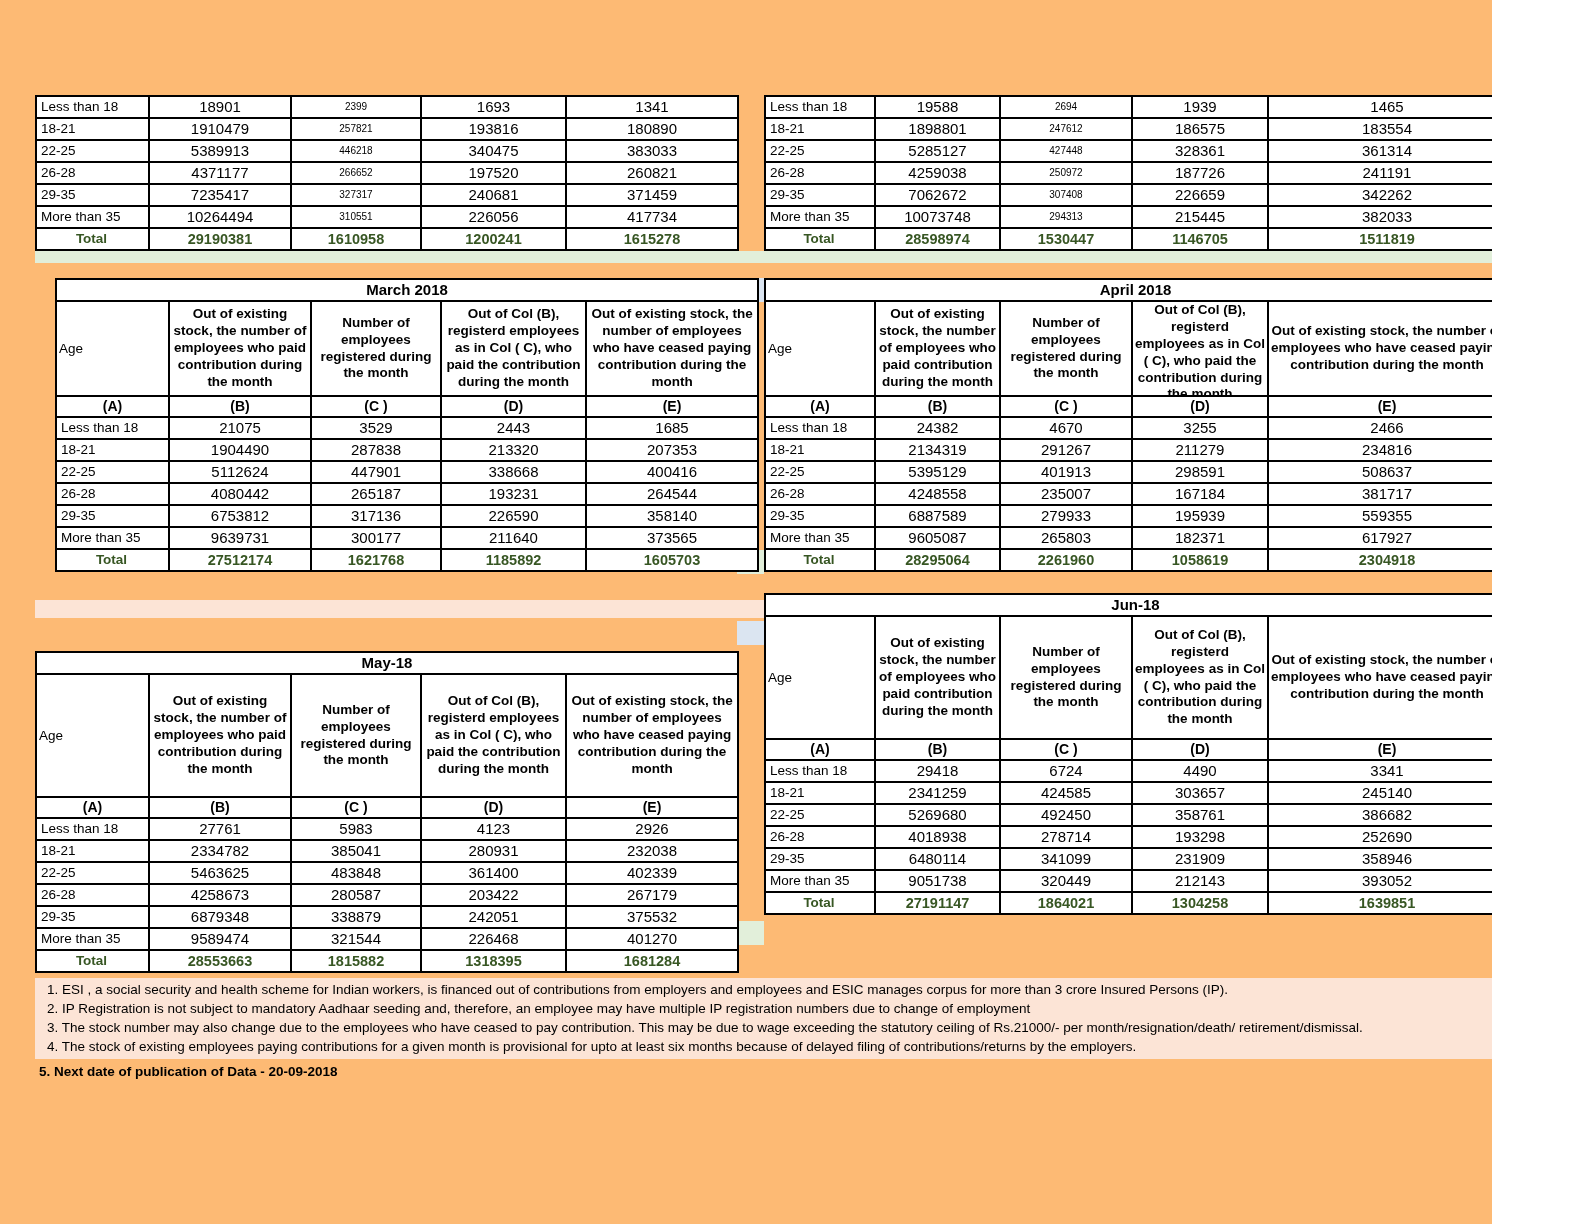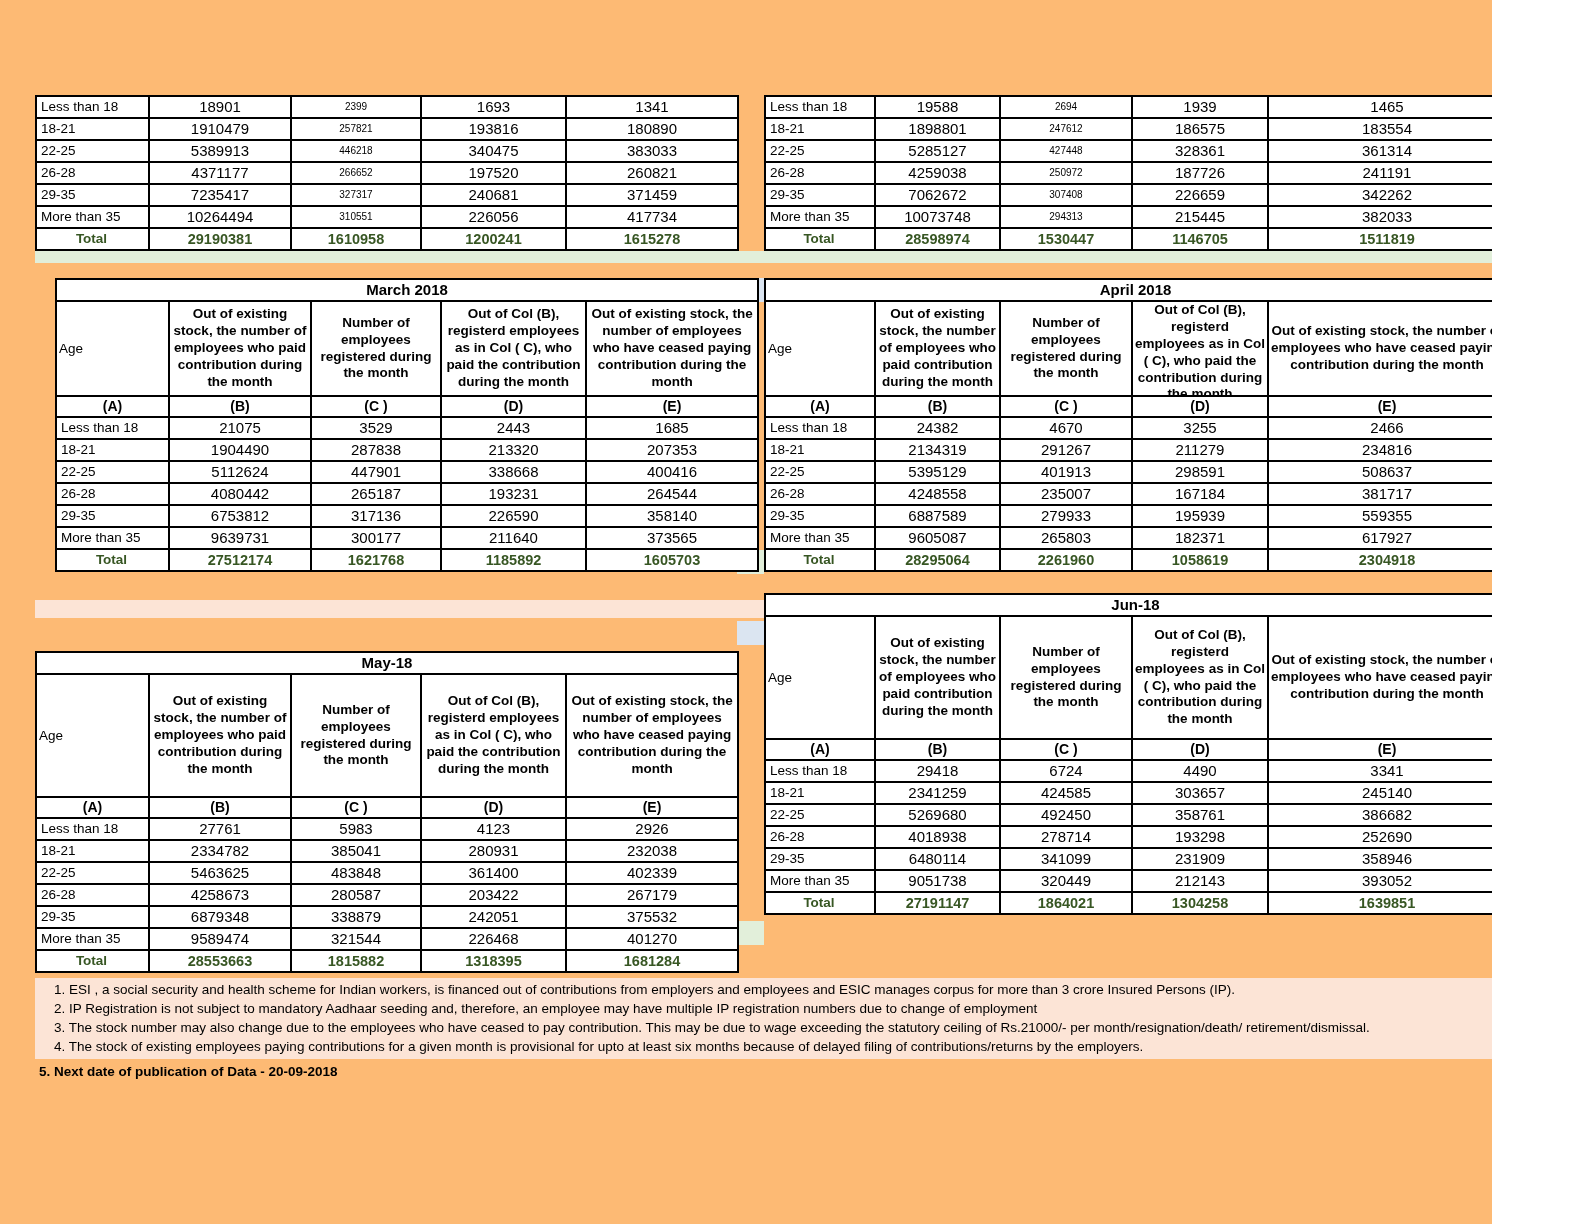--- a/index.html
+++ b/index.html
@@ -41,21 +41,21 @@
   }
   .total-row td:first-child{text-align:center;font-size:13.5px;padding-left:0;}
   
   .strip{position:absolute;z-index:0;}
   .strip-green{background:var(--strip-green,#e2efda);}
   .strip-peach{background:var(--notes-bg,#fce4d6);}
   .gap-blue{background:var(--title-bg,#dbe5f1);}
   .gap-green{background:var(--strip-green,#e2efda);}
   
   .notes{position:absolute;left:35px;top:978px;width:1470px;z-index:1;}
-  .notes-peach{background:var(--notes-bg,#fce4d6);padding:2px 4px 3px 19px;}
+  .notes-peach{background:var(--notes-bg,#fce4d6);padding:2px 4px 3px 12px;}
   .note-line{font-size:13.5px;line-height:19px;white-space:nowrap;overflow:hidden;}
   .note-bold{font-weight:bold;margin-top:3px;padding-left:4px;}
 </style>
 </head>
 <body>
 
 <div id="canvas">
 
   <div class="strip strip-green" style="left:35px;top:251px;width:1470px;height:12px;"></div>
   <div class="strip gap-blue" style="left:737px;top:278px;width:27px;height:24px;"></div>

